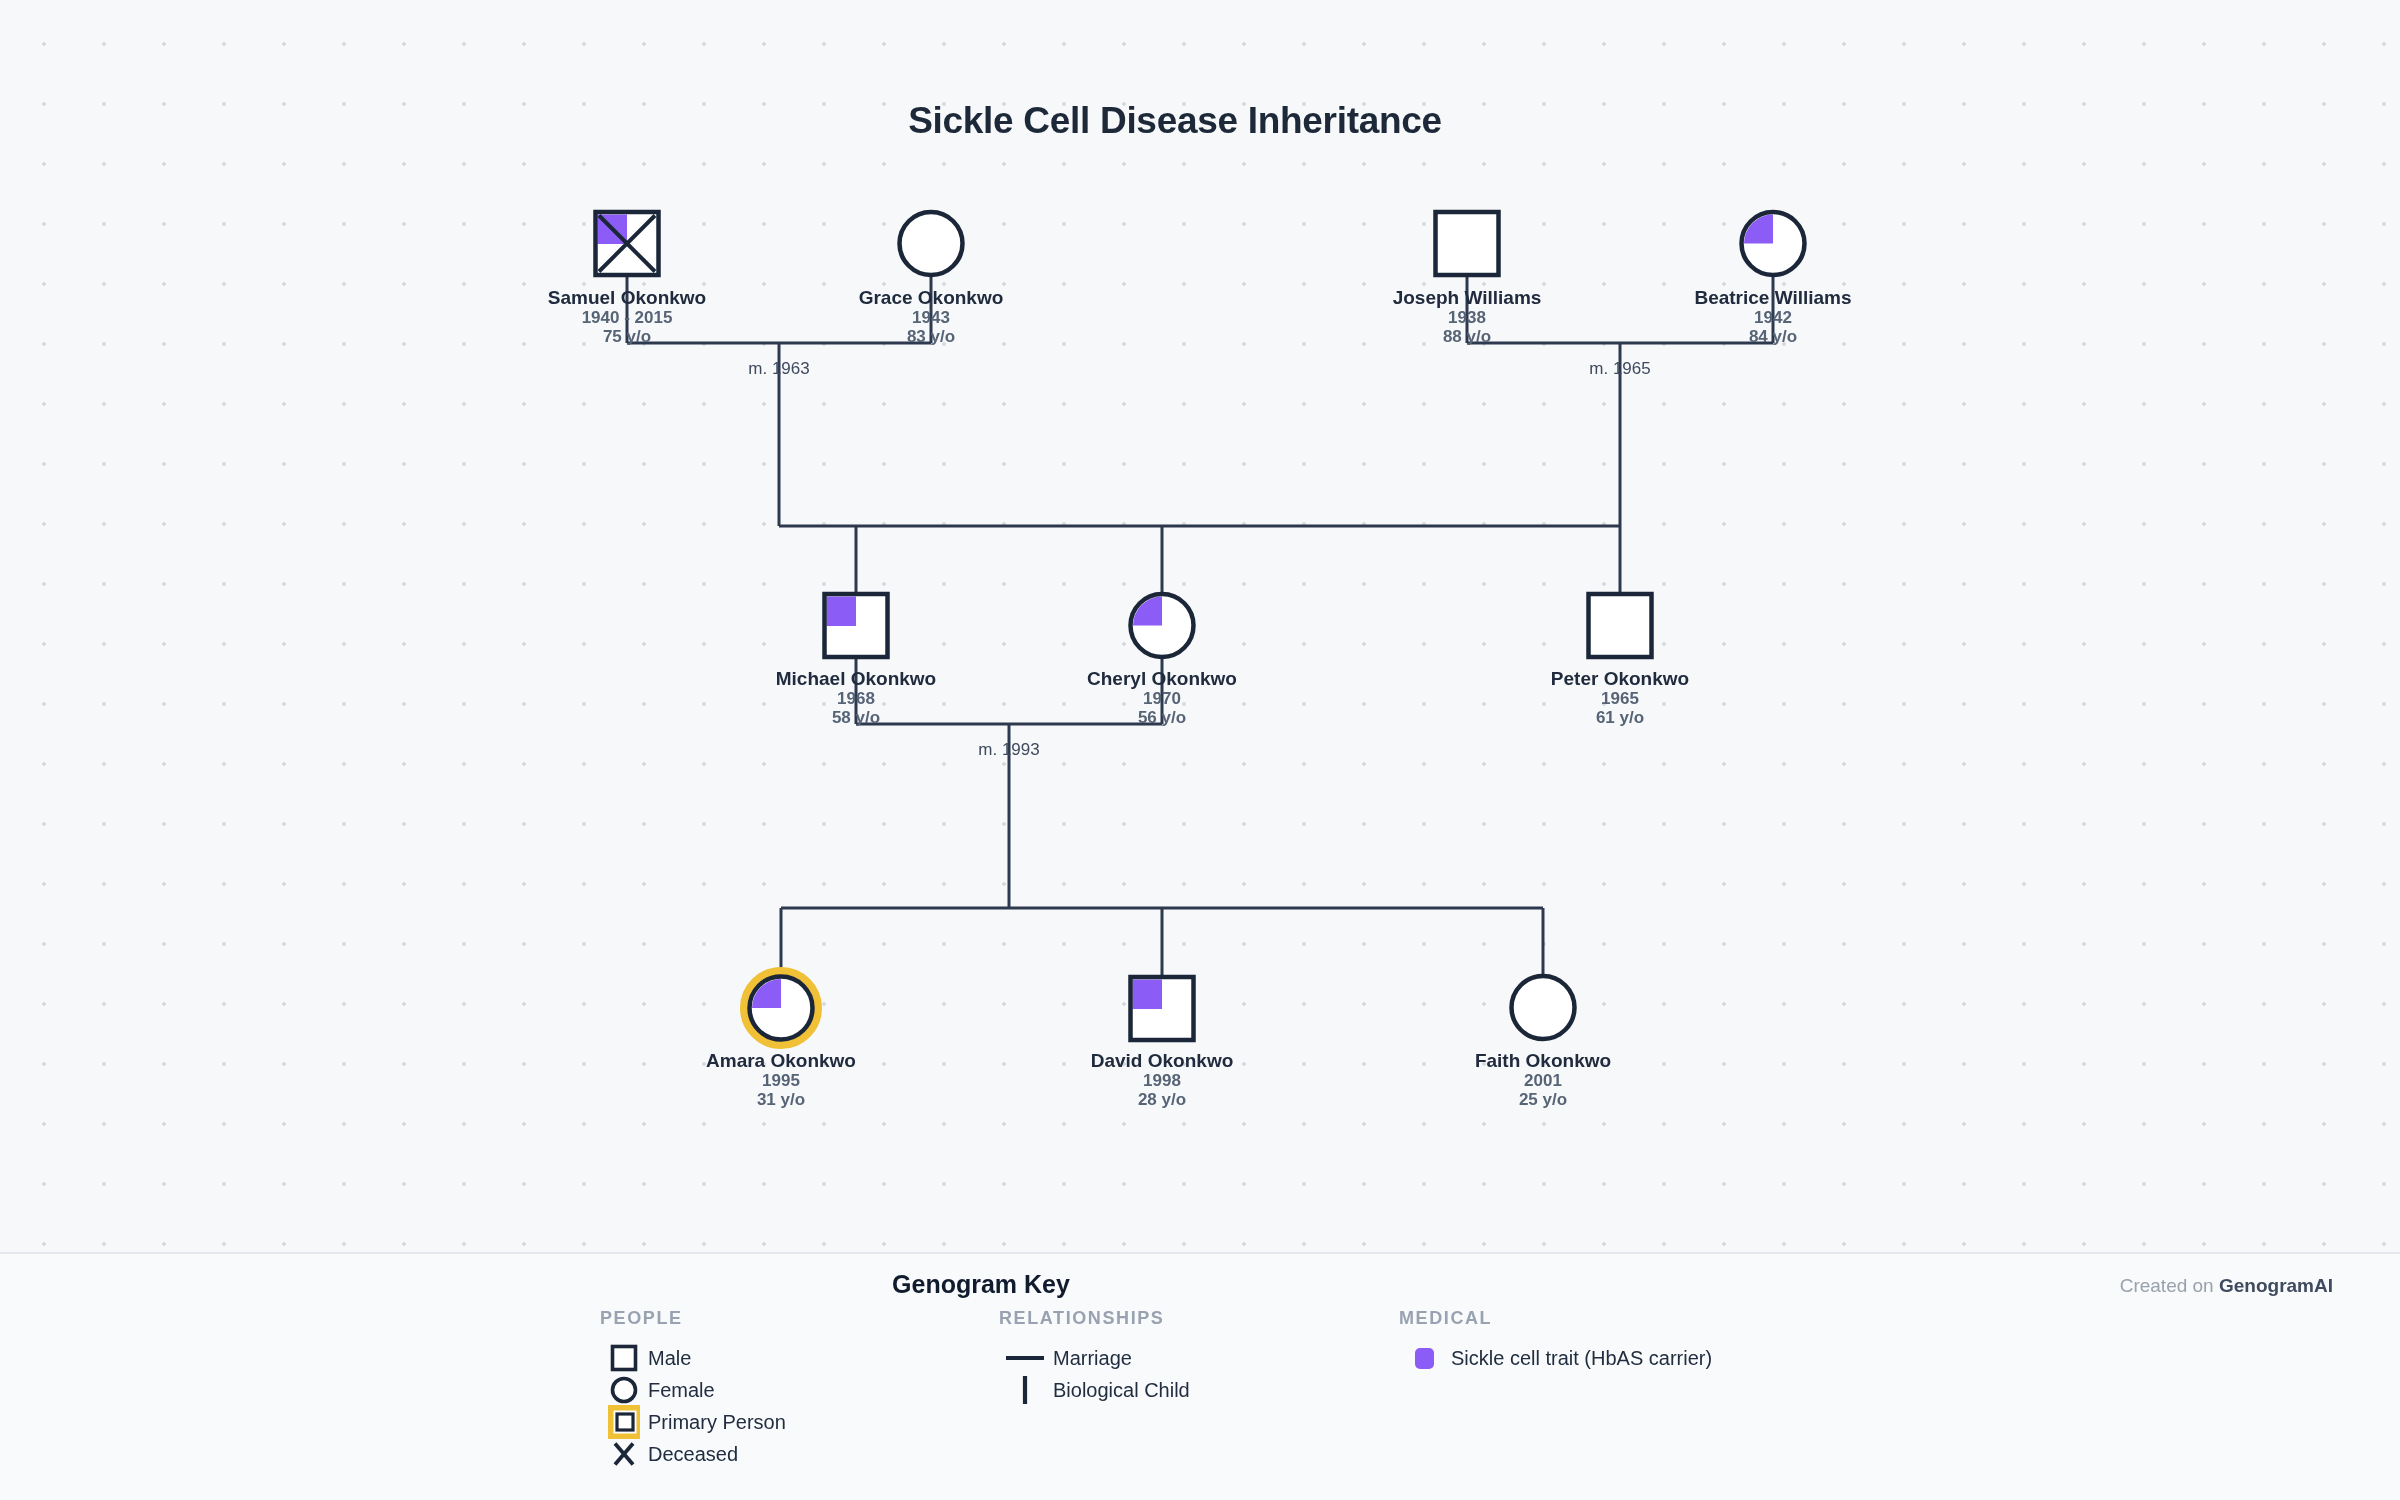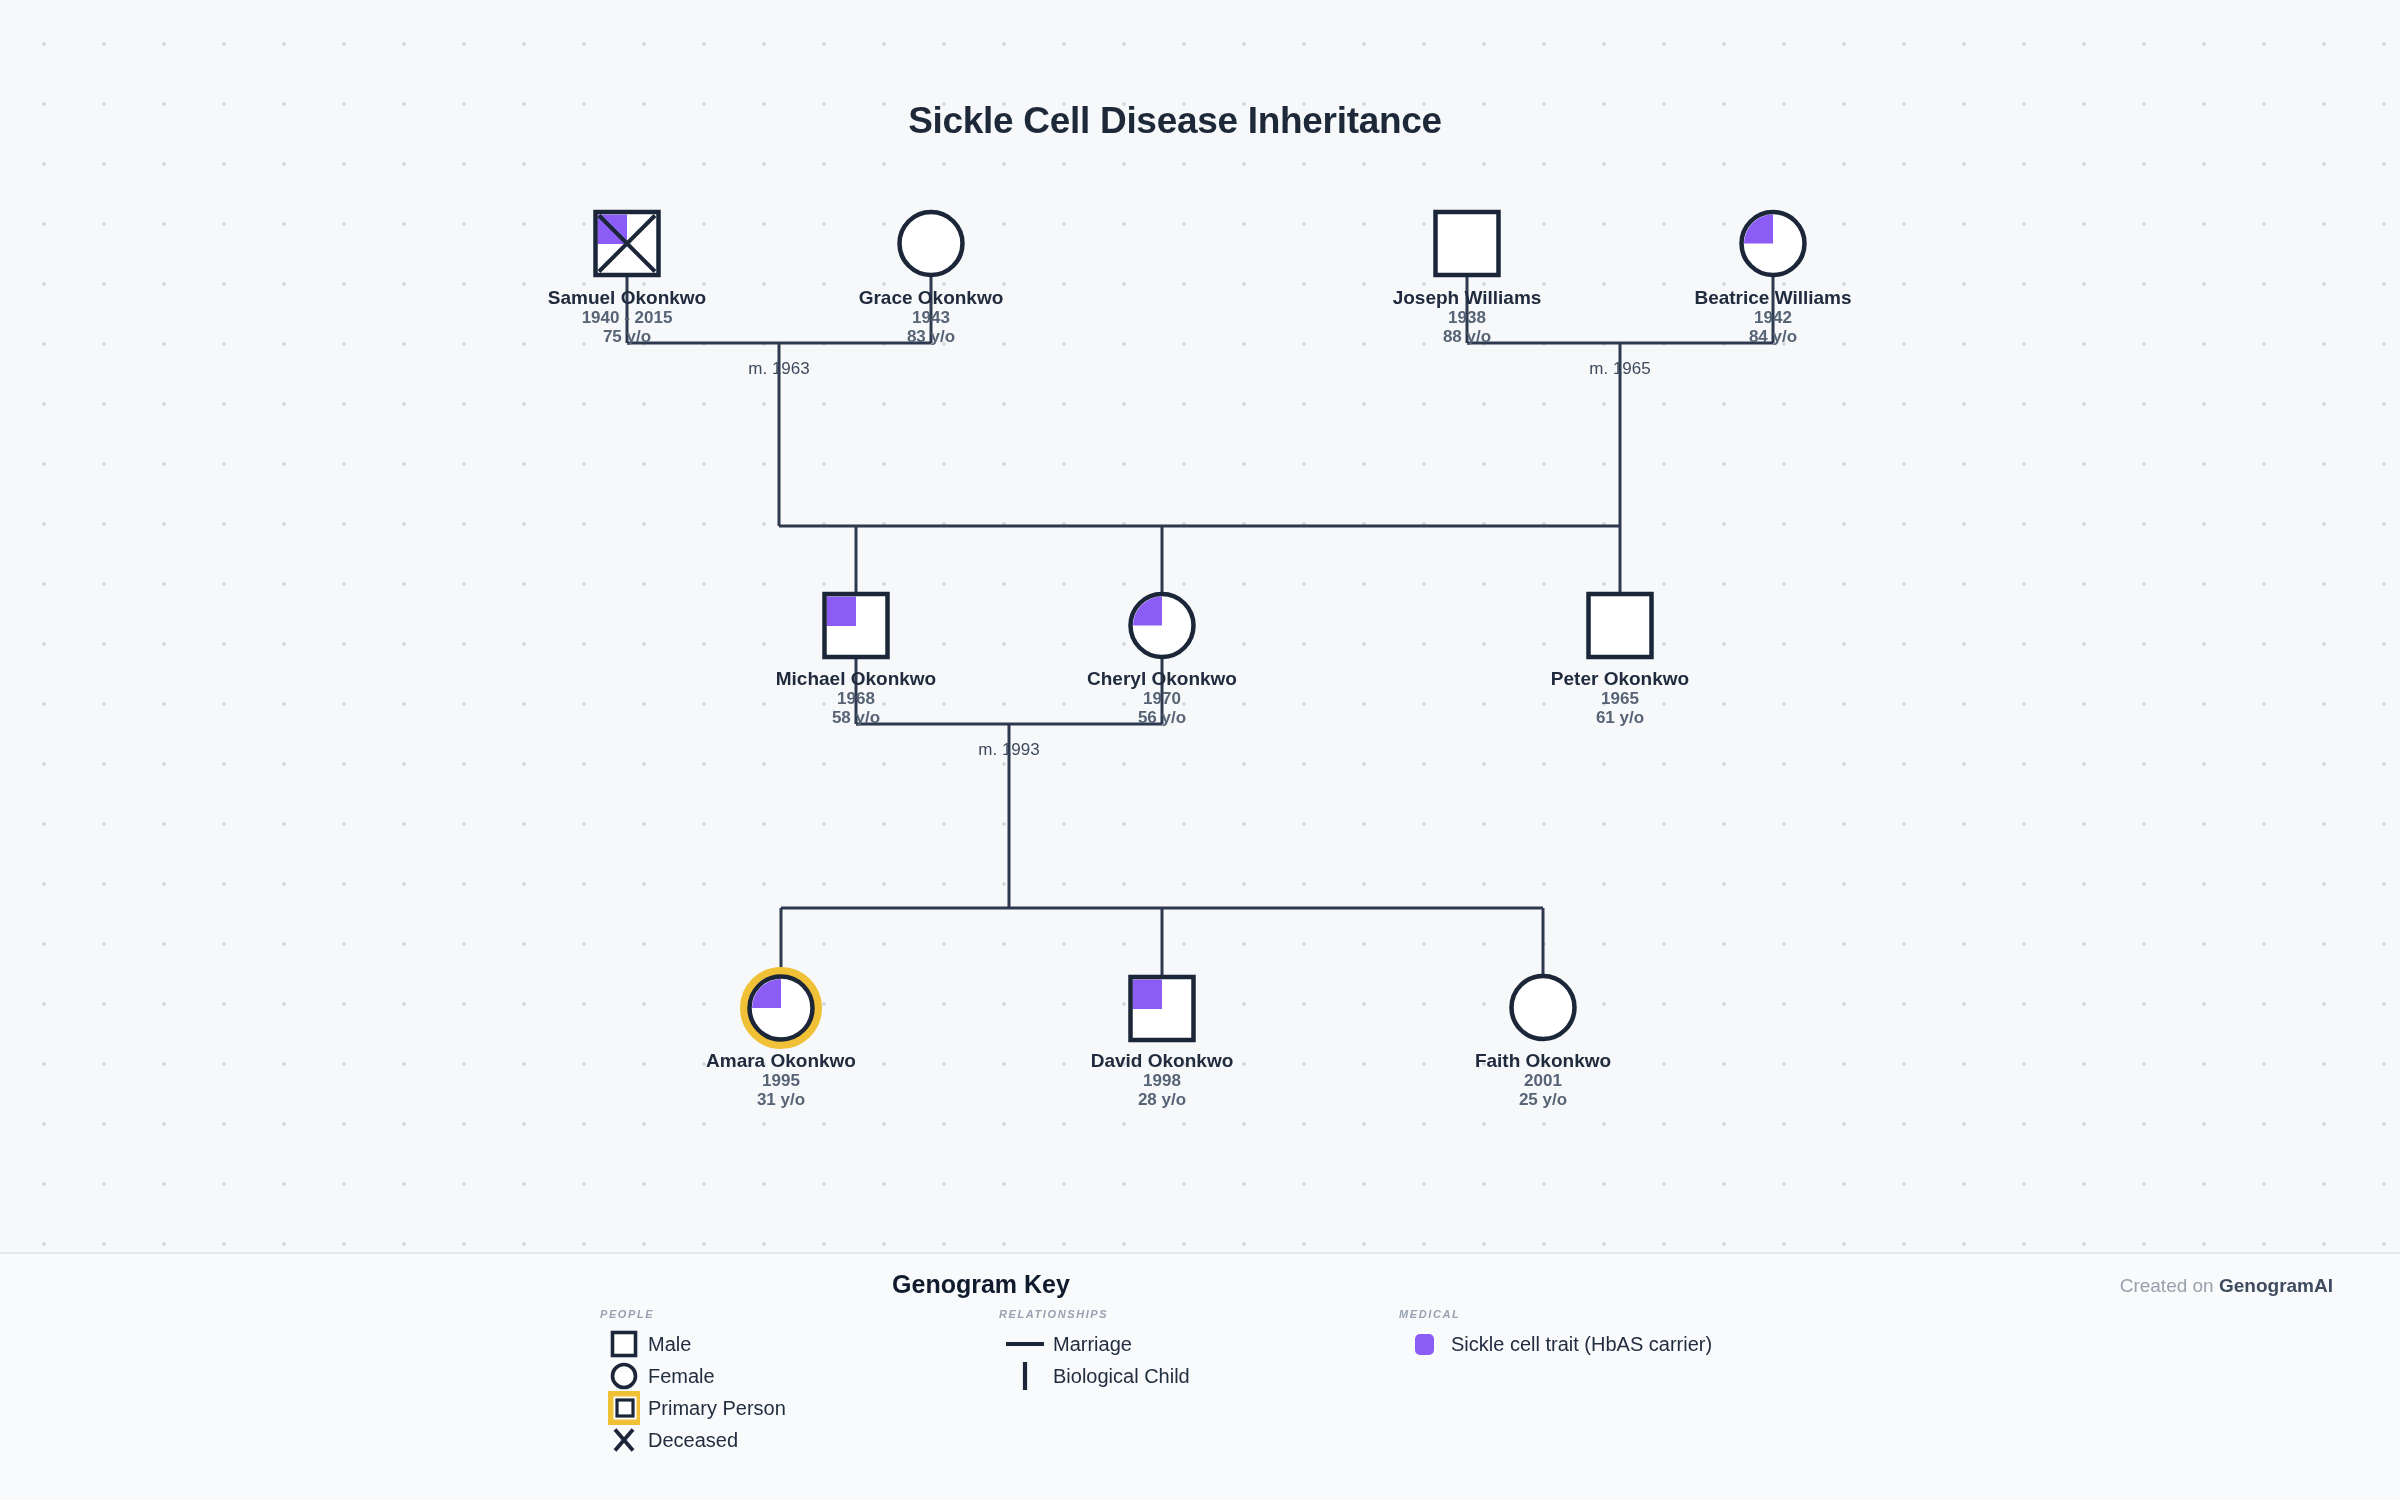--- a/index.html
+++ b/index.html
@@ -44,22 +44,22 @@
   }
   .key-credit{
     position:absolute;right:67px;top:21px;font-size:19px;color:#99a1ad;text-align:center;
   }
   .key-credit b{color:#3f4b5e;font-weight:700;}
   .key-col{position:absolute;top:54px;}
   .key-col-people{left:600px;}
   .key-col-relationships{left:999px;}
   .key-col-medical{left:1399px;}
   .key-header{
-    height:20px;font-size:11px;font-weight:700;color:#99a2b0;
-    letter-spacing:1.6px;font-style:italic;
+    height:20px;font-size:18px;font-weight:700;color:#99a2b0;
+    letter-spacing:1.6px;margin-bottom:14px;
   }
   .key-row{display:flex;align-items:center;height:32px;}
   .icon-box{width:32px;margin-left:8px;display:flex;align-items:center;justify-content:center;flex:none;}
   .icon-box-wide{width:40px;margin-left:6px;display:flex;align-items:center;justify-content:center;flex:none;}
   .key-label{font-size:20px;color:#222e40;margin-left:8px;white-space:nowrap;}
   .key-label-rel{font-size:20px;color:#222e40;margin-left:8px;white-space:nowrap;}
   .med-swatch{width:19px;height:21px;border-radius:5px;background:#8b5cf6;margin-left:16px;flex:none;}
   .key-label-med{font-size:20px;color:#222e40;margin-left:17px;white-space:nowrap;}
 </style>
 </head>

